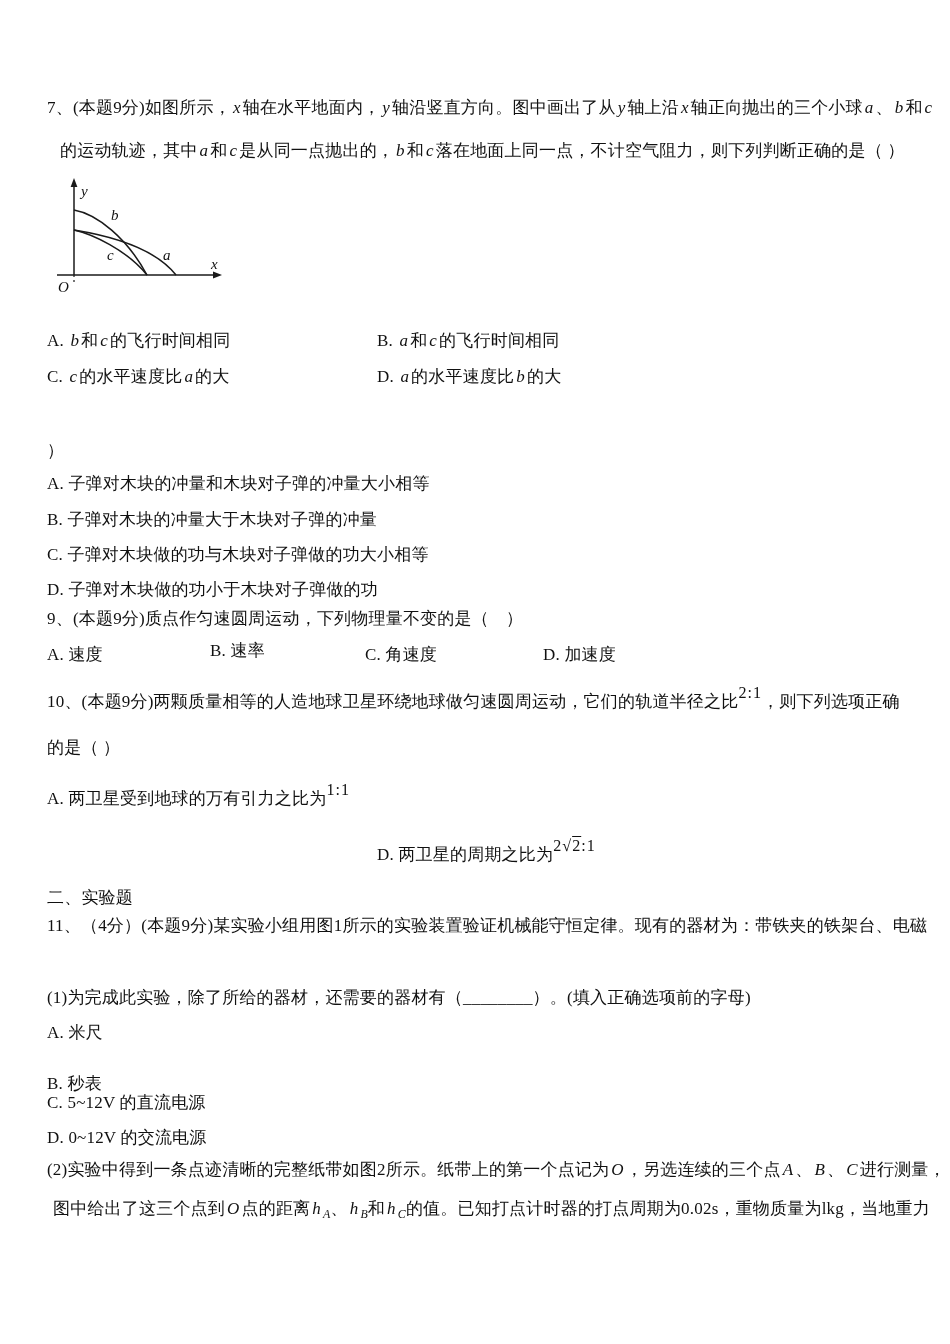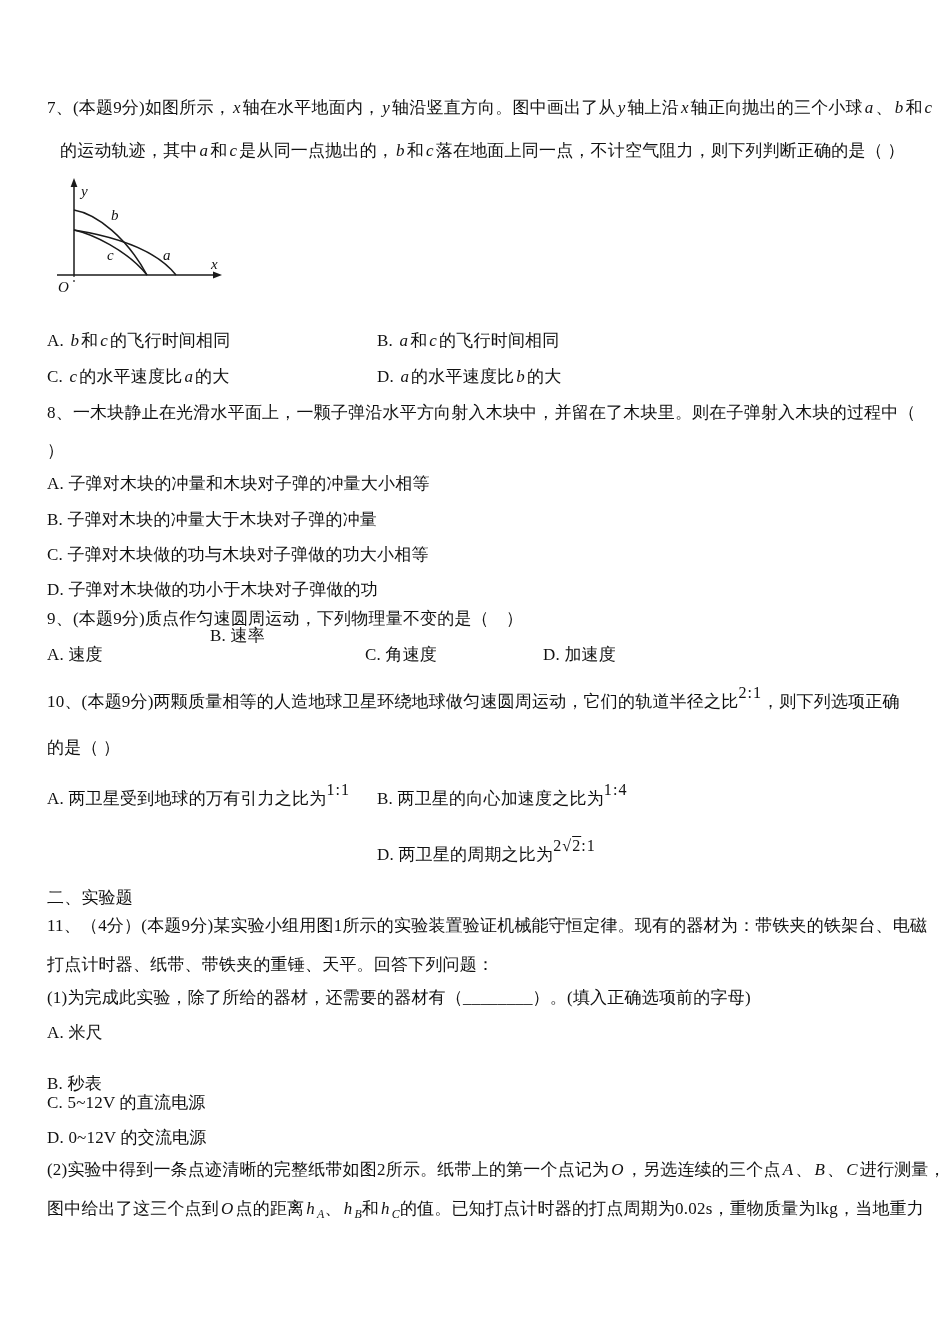--- a/index.html
+++ b/index.html
@@ -57,44 +57,41 @@
     <text x="66" y="44">b</text>
     <text x="62" y="84">c</text>
     <text x="118" y="84">a</text>
   </svg>
 
   <div class="line" style="left:47px;top:329px"><span>A. </span><span class="seg-i">b</span><span>和</span><span class="seg-i">c</span><span>的飞行时间相同</span></div>
   <div class="line" style="left:377px;top:329px"><span>B. </span><span class="seg-i">a</span><span>和</span><span class="seg-i">c</span><span>的飞行时间相同</span></div>
   <div class="line" style="left:47px;top:365px"><span>C. </span><span class="seg-i">c</span><span>的水平速度比</span><span class="seg-i">a</span><span>的大</span></div>
   <div class="line" style="left:377px;top:365px"><span>D. </span><span class="seg-i">a</span><span>的水平速度比</span><span class="seg-i">b</span><span>的大</span></div>
 
-  <div class="line" style="left:47px;top:401px">8、一木块静止在光滑水平面上，一颗子弹沿水平方向射入木块中，并留在了木块里。则在子弹射入木块的过程中（</div>
   <div class="line" style="left:47px;top:439px">）</div>
   <div class="line" style="left:47px;top:472px">A. 子弹对木块的冲量和木块对子弹的冲量大小相等</div>
   <div class="line" style="left:47px;top:543px">C. 子弹对木块做的功与木块对子弹做的功大小相等</div>
   <div class="line" style="left:47px;top:508px">B. 子弹对木块的冲量大于木块对子弹的冲量</div>
   <div class="line" style="left:47px;top:578px">D. 子弹对木块做的功小于木块对子弹做的功</div>
 
   <div class="line" style="left:47px;top:607px">9、(本题9分)质点作匀速圆周运动，下列物理量不变的是（　）</div>
   <div class="line" style="left:47px;top:643px">A. 速度</div>
-  <div class="line" style="left:210px;top:624px">B. 速率</div>
+  <div class="line" style="left:210px;top:639px">B. 速率</div>
   <div class="line" style="left:365px;top:643px">C. 角速度</div>
   <div class="line" style="left:543px;top:643px">D. 加速度</div>
 
   <div class="line" style="left:47px;top:690px"><span>10、(本题9分)两颗质量相等的人造地球卫星环绕地球做匀速圆周运动，它们的轨道半径之比</span><span class="seg-sup">2:1</span><span>，则下列选项正确</span></div>
   <div class="line" style="left:47px;top:736px"><span>的是（  ）</span></div>
   <div class="line" style="left:47px;top:787px"><span>A. 两卫星受到地球的万有引力之比为</span><span class="seg-sup">1:1</span></div>
-  <div class="line" style="left:377px;top:787px"><span>B. 两卫星的向心加速度之比为</span><span class="seg-sup">1:4</span></div>
   <div class="line" style="left:377px;top:843px"><span>D. 两卫星的周期之比为</span><span class="seg-sup">2√</span><span class="seg-sup seg-ol">2</span><span class="seg-sup">:1</span></div>
 
   <div class="line" style="left:47px;top:886px">二、实验题</div>
 
   <div class="line" style="left:47px;top:914px">11、（4分）(本题9分)某实验小组用图1所示的实验装置验证机械能守恒定律。现有的器材为：带铁夹的铁架台、电磁</div>
-  <div class="line" style="left:47px;top:953px">打点计时器、纸带、带铁夹的重锤、天平。回答下列问题：</div>
   <div class="line" style="left:47px;top:986px">(1)为完成此实验，除了所给的器材，还需要的器材有（________）。(填入正确选项前的字母)</div>
   <div class="line" style="left:47px;top:1021px">A. 米尺</div>
   <div class="line" style="left:47px;top:1072px">B. 秒表</div>
   <div class="line" style="left:47px;top:1091px">C. 5~12V 的直流电源</div>
   <div class="line" style="left:47px;top:1126px">D. 0~12V 的交流电源</div>
   <div class="line" style="left:47px;top:1158px"><span>(2)实验中得到一条点迹清晰的完整纸带如图2所示。纸带上的第一个点记为</span><span class="seg-i">O</span><span>，另选连续的三个点</span><span class="seg-i">A</span><span>、</span><span class="seg-i">B</span><span>、</span><span class="seg-i">C</span><span>进行测量，</span></div>
-  <div class="line" style="left:47px;top:1197px"><span>图中给出了这三个点到</span><span class="seg-i">O</span><span>点的距离</span><span class="seg-i">h</span><span class="seg-sub">A</span><span>、</span><span class="seg-i">h</span><span class="seg-sub">B</span><span>和</span><span class="seg-i">h</span><span class="seg-sub">C</span><span>的值。已知打点计时器的打点周期为0.02s，重物质量为lkg，当地重力</span></div>
+  <div class="line" style="left:53px;top:1197px"><span>图中给出了这三个点到</span><span class="seg-i">O</span><span>点的距离</span><span class="seg-i">h</span><span class="seg-sub">A</span><span>、</span><span class="seg-i">h</span><span class="seg-sub">B</span><span>和</span><span class="seg-i">h</span><span class="seg-sub">C</span><span>的值。已知打点计时器的打点周期为0.02s，重物质量为lkg，当地重力</span></div>
 
 </div>
 
 </body></html>

